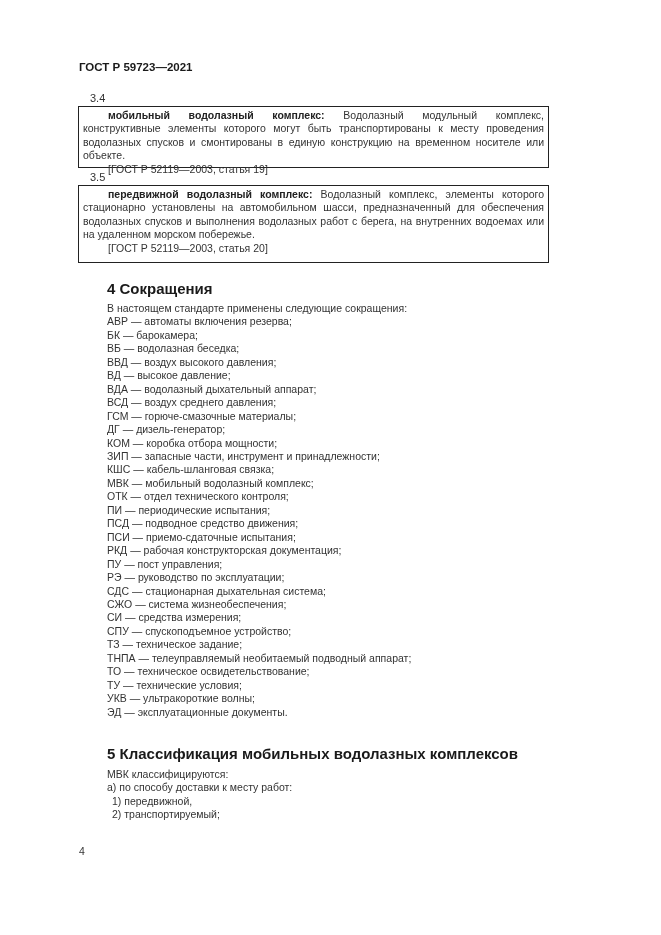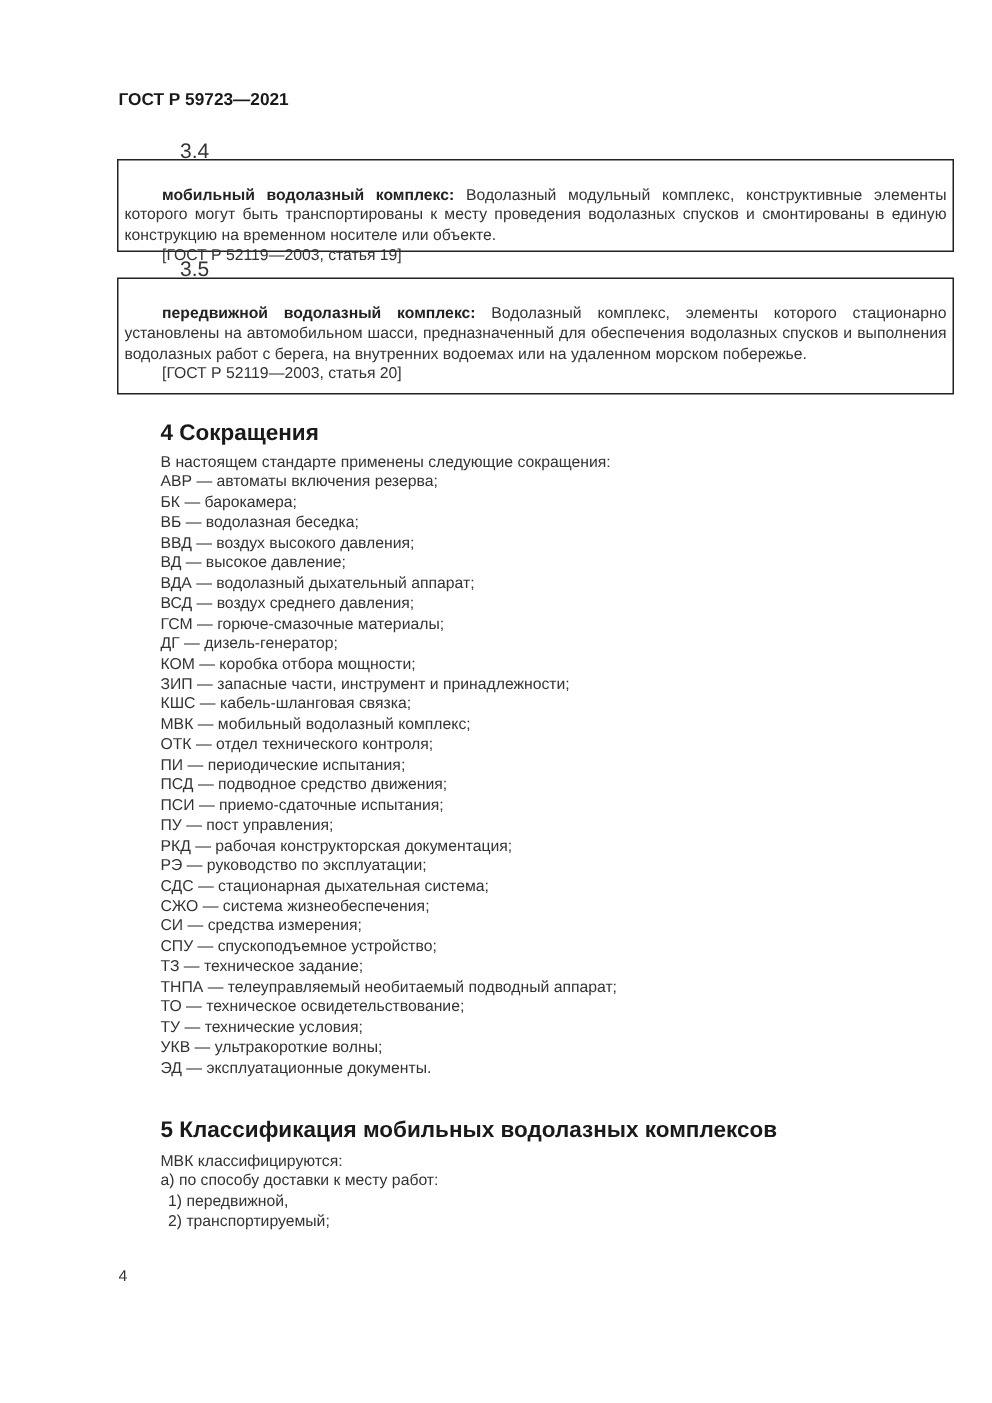--- a/index.html
+++ b/index.html
@@ -5,26 +5,26 @@
     html, body { margin: 0; padding: 0; background: #ffffff; }
     body {
       width: 661px; height: 935px; position: relative; overflow: hidden;
       font-family: "Liberation Sans", sans-serif; color: #262626;
     }
     .header {
       position: absolute; left: 79px; top: 61px;
       font-size: 11.5px; font-weight: bold; color: #1a1a1a;
     }
     .term-num {
-      position: absolute; left: 120px; font-size: 14px; color: #333;
+      position: absolute; left: 90px; font-size: 11px; color: #333;
     }
     .term-box {
-      position: absolute; left: 78px; width: 558px;
+      position: absolute; left: 78px; width: 471px;
       border: 1px solid #222; box-sizing: border-box;
-      padding: 17px 4px 1px 4px;
+      padding: 2px 4px 1px 4px;
       font-size: 10.5px; line-height: 13.4px; text-align: justify;
       color: #333;
     }
     .term-box .def { text-indent: 25px; }
     .term-box .def b { font-weight: bold; color: #222; }
     .term-box .src { padding-left: 25px; }
     .h2 {
       position: absolute; left: 107px; font-size: 15px; font-weight: bold; color: #1a1a1a;
     }
     .list {
@@ -66,22 +66,22 @@
   <div>ГСМ — горюче-смазочные материалы;</div>
   <div>ДГ — дизель-генератор;</div>
   <div>КОМ — коробка отбора мощности;</div>
   <div>ЗИП — запасные части, инструмент и принадлежности;</div>
   <div>КШС — кабель-шланговая связка;</div>
   <div>МВК — мобильный водолазный комплекс;</div>
   <div>ОТК — отдел технического контроля;</div>
   <div>ПИ — периодические испытания;</div>
   <div>ПСД — подводное средство движения;</div>
   <div>ПСИ — приемо-сдаточные испытания;</div>
+  <div>РКД — рабочая конструкторская документация;</div>
   <div>ПУ — пост управления;</div>
-  <div>РКД — рабочая конструкторская документация;</div>
   <div>РЭ — руководство по эксплуатации;</div>
   <div>СДС — стационарная дыхательная система;</div>
   <div>СЖО — система жизнеобеспечения;</div>
   <div>СИ — средства измерения;</div>
   <div>СПУ — спускоподъемное устройство;</div>
   <div>ТЗ — техническое задание;</div>
   <div>ТНПА — телеуправляемый необитаемый подводный аппарат;</div>
   <div>ТО — техническое освидетельствование;</div>
   <div>ТУ — технические условия;</div>
   <div>УКВ — ультракороткие волны;</div>

